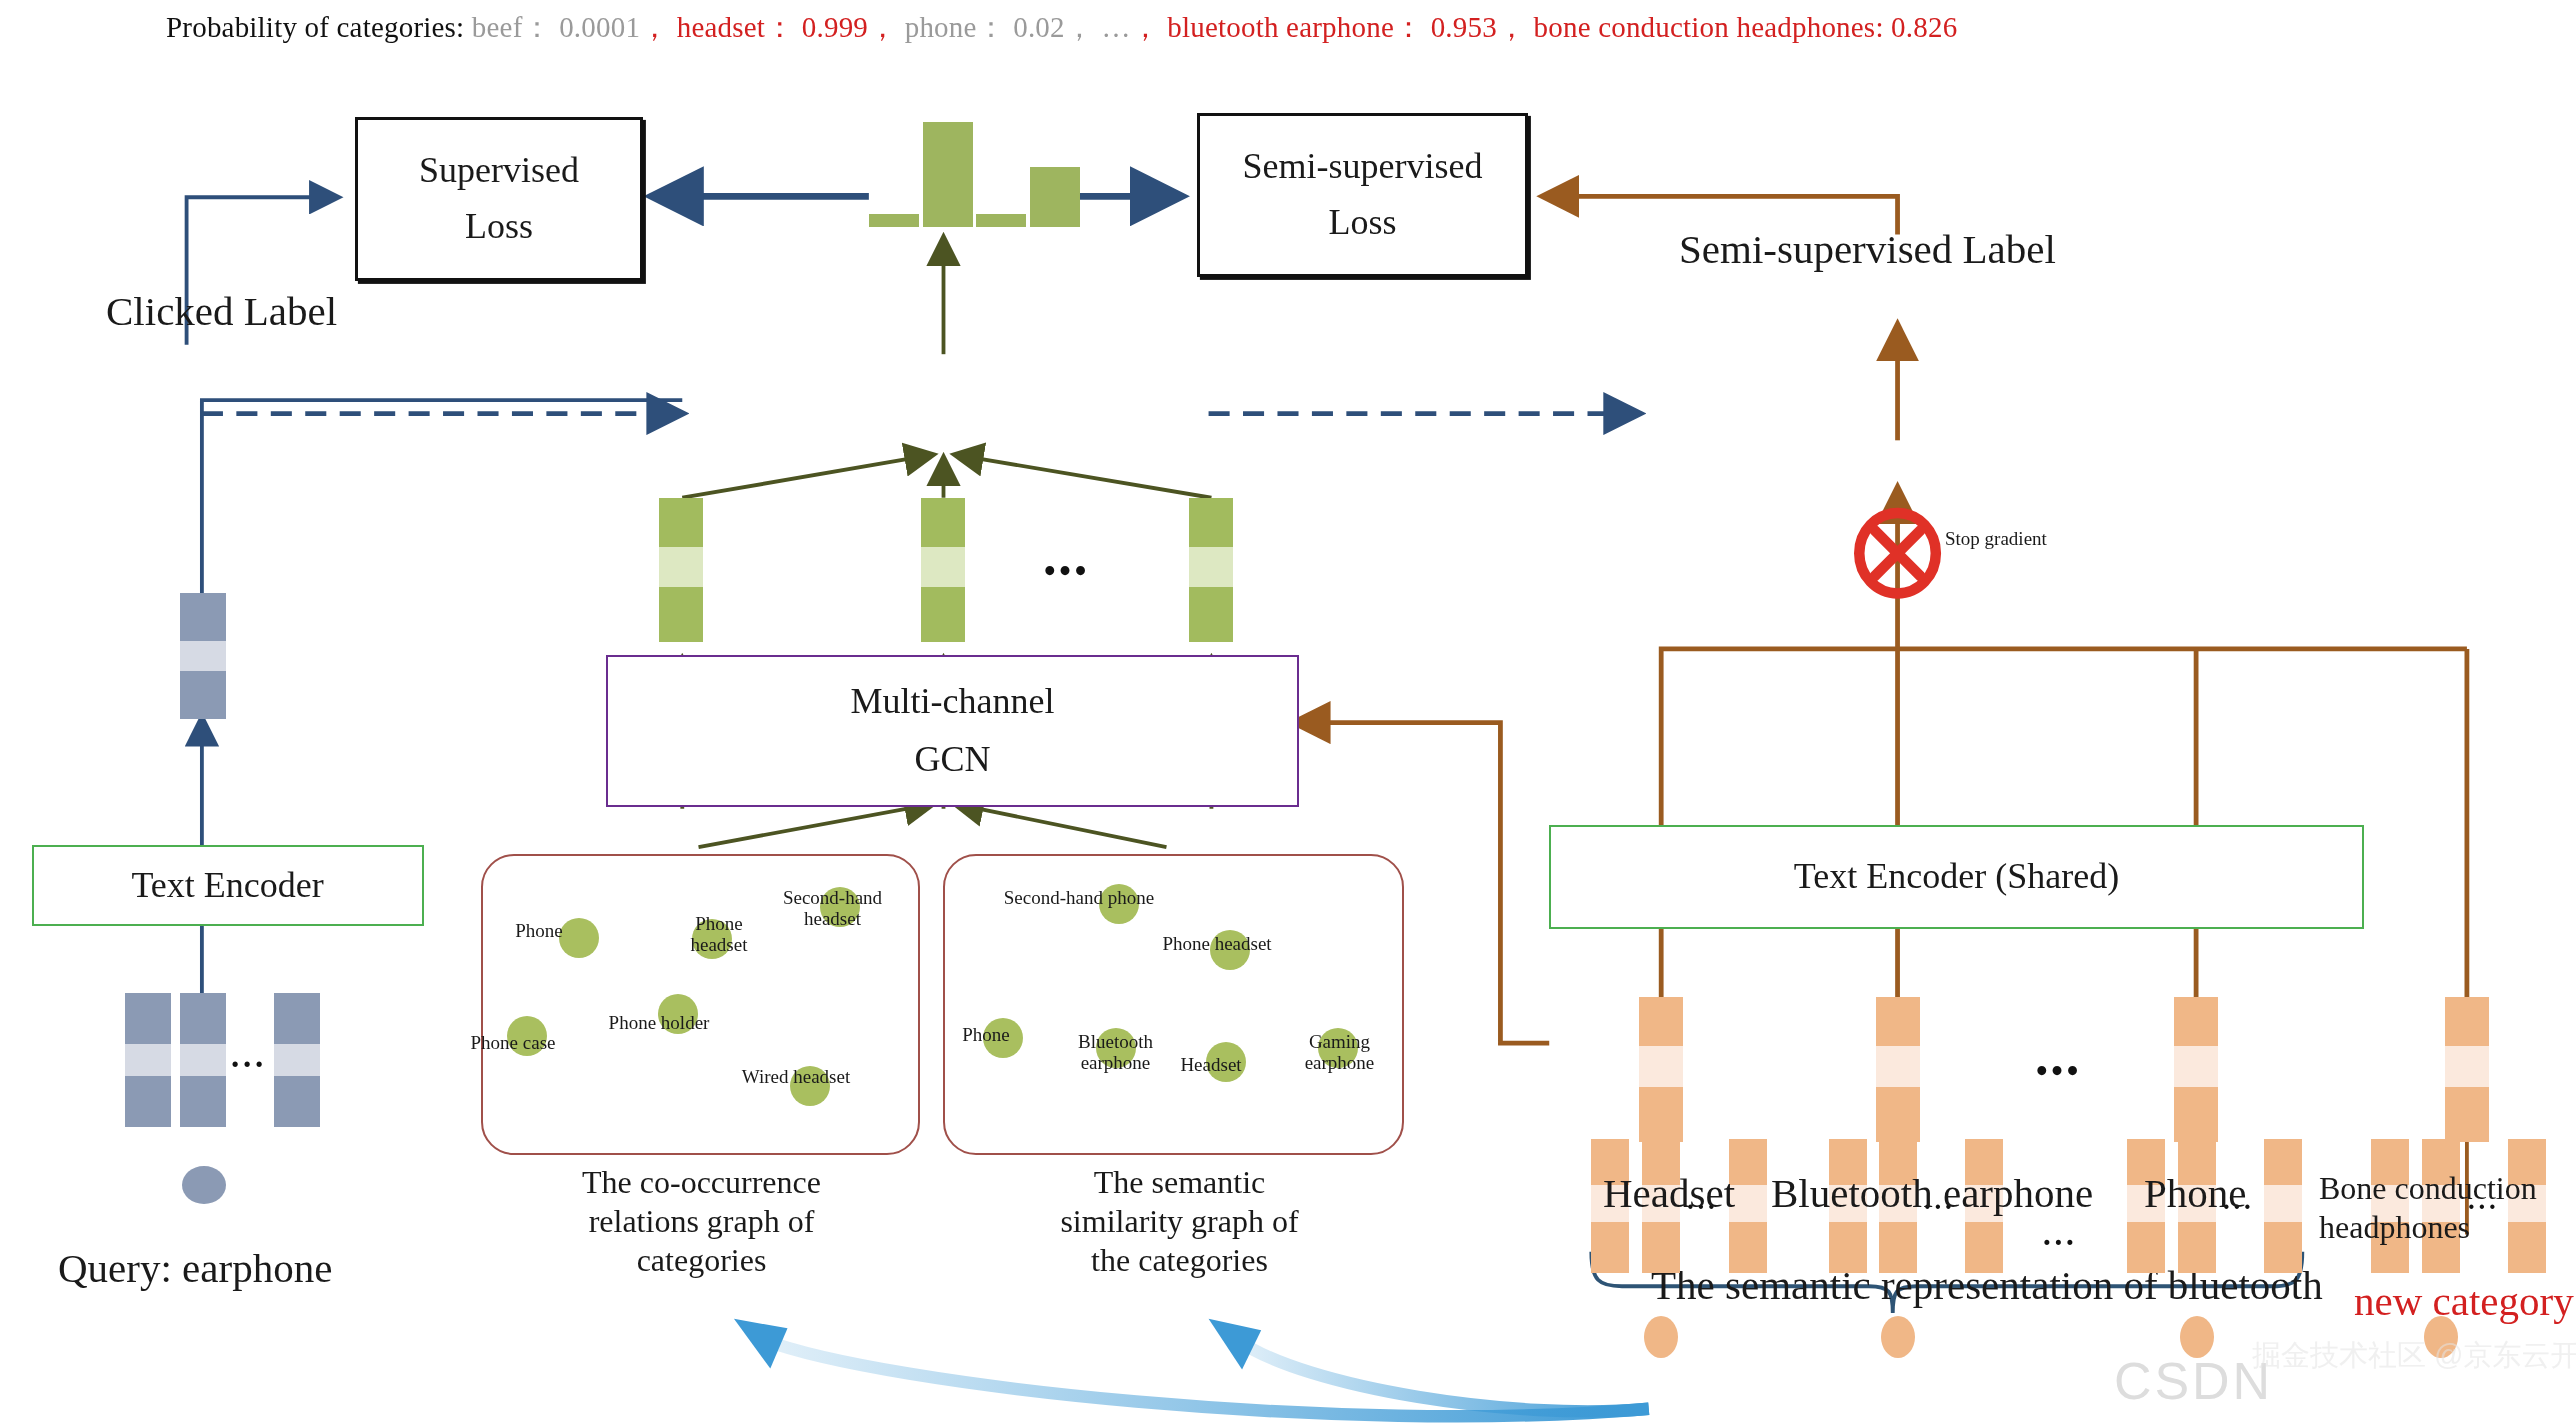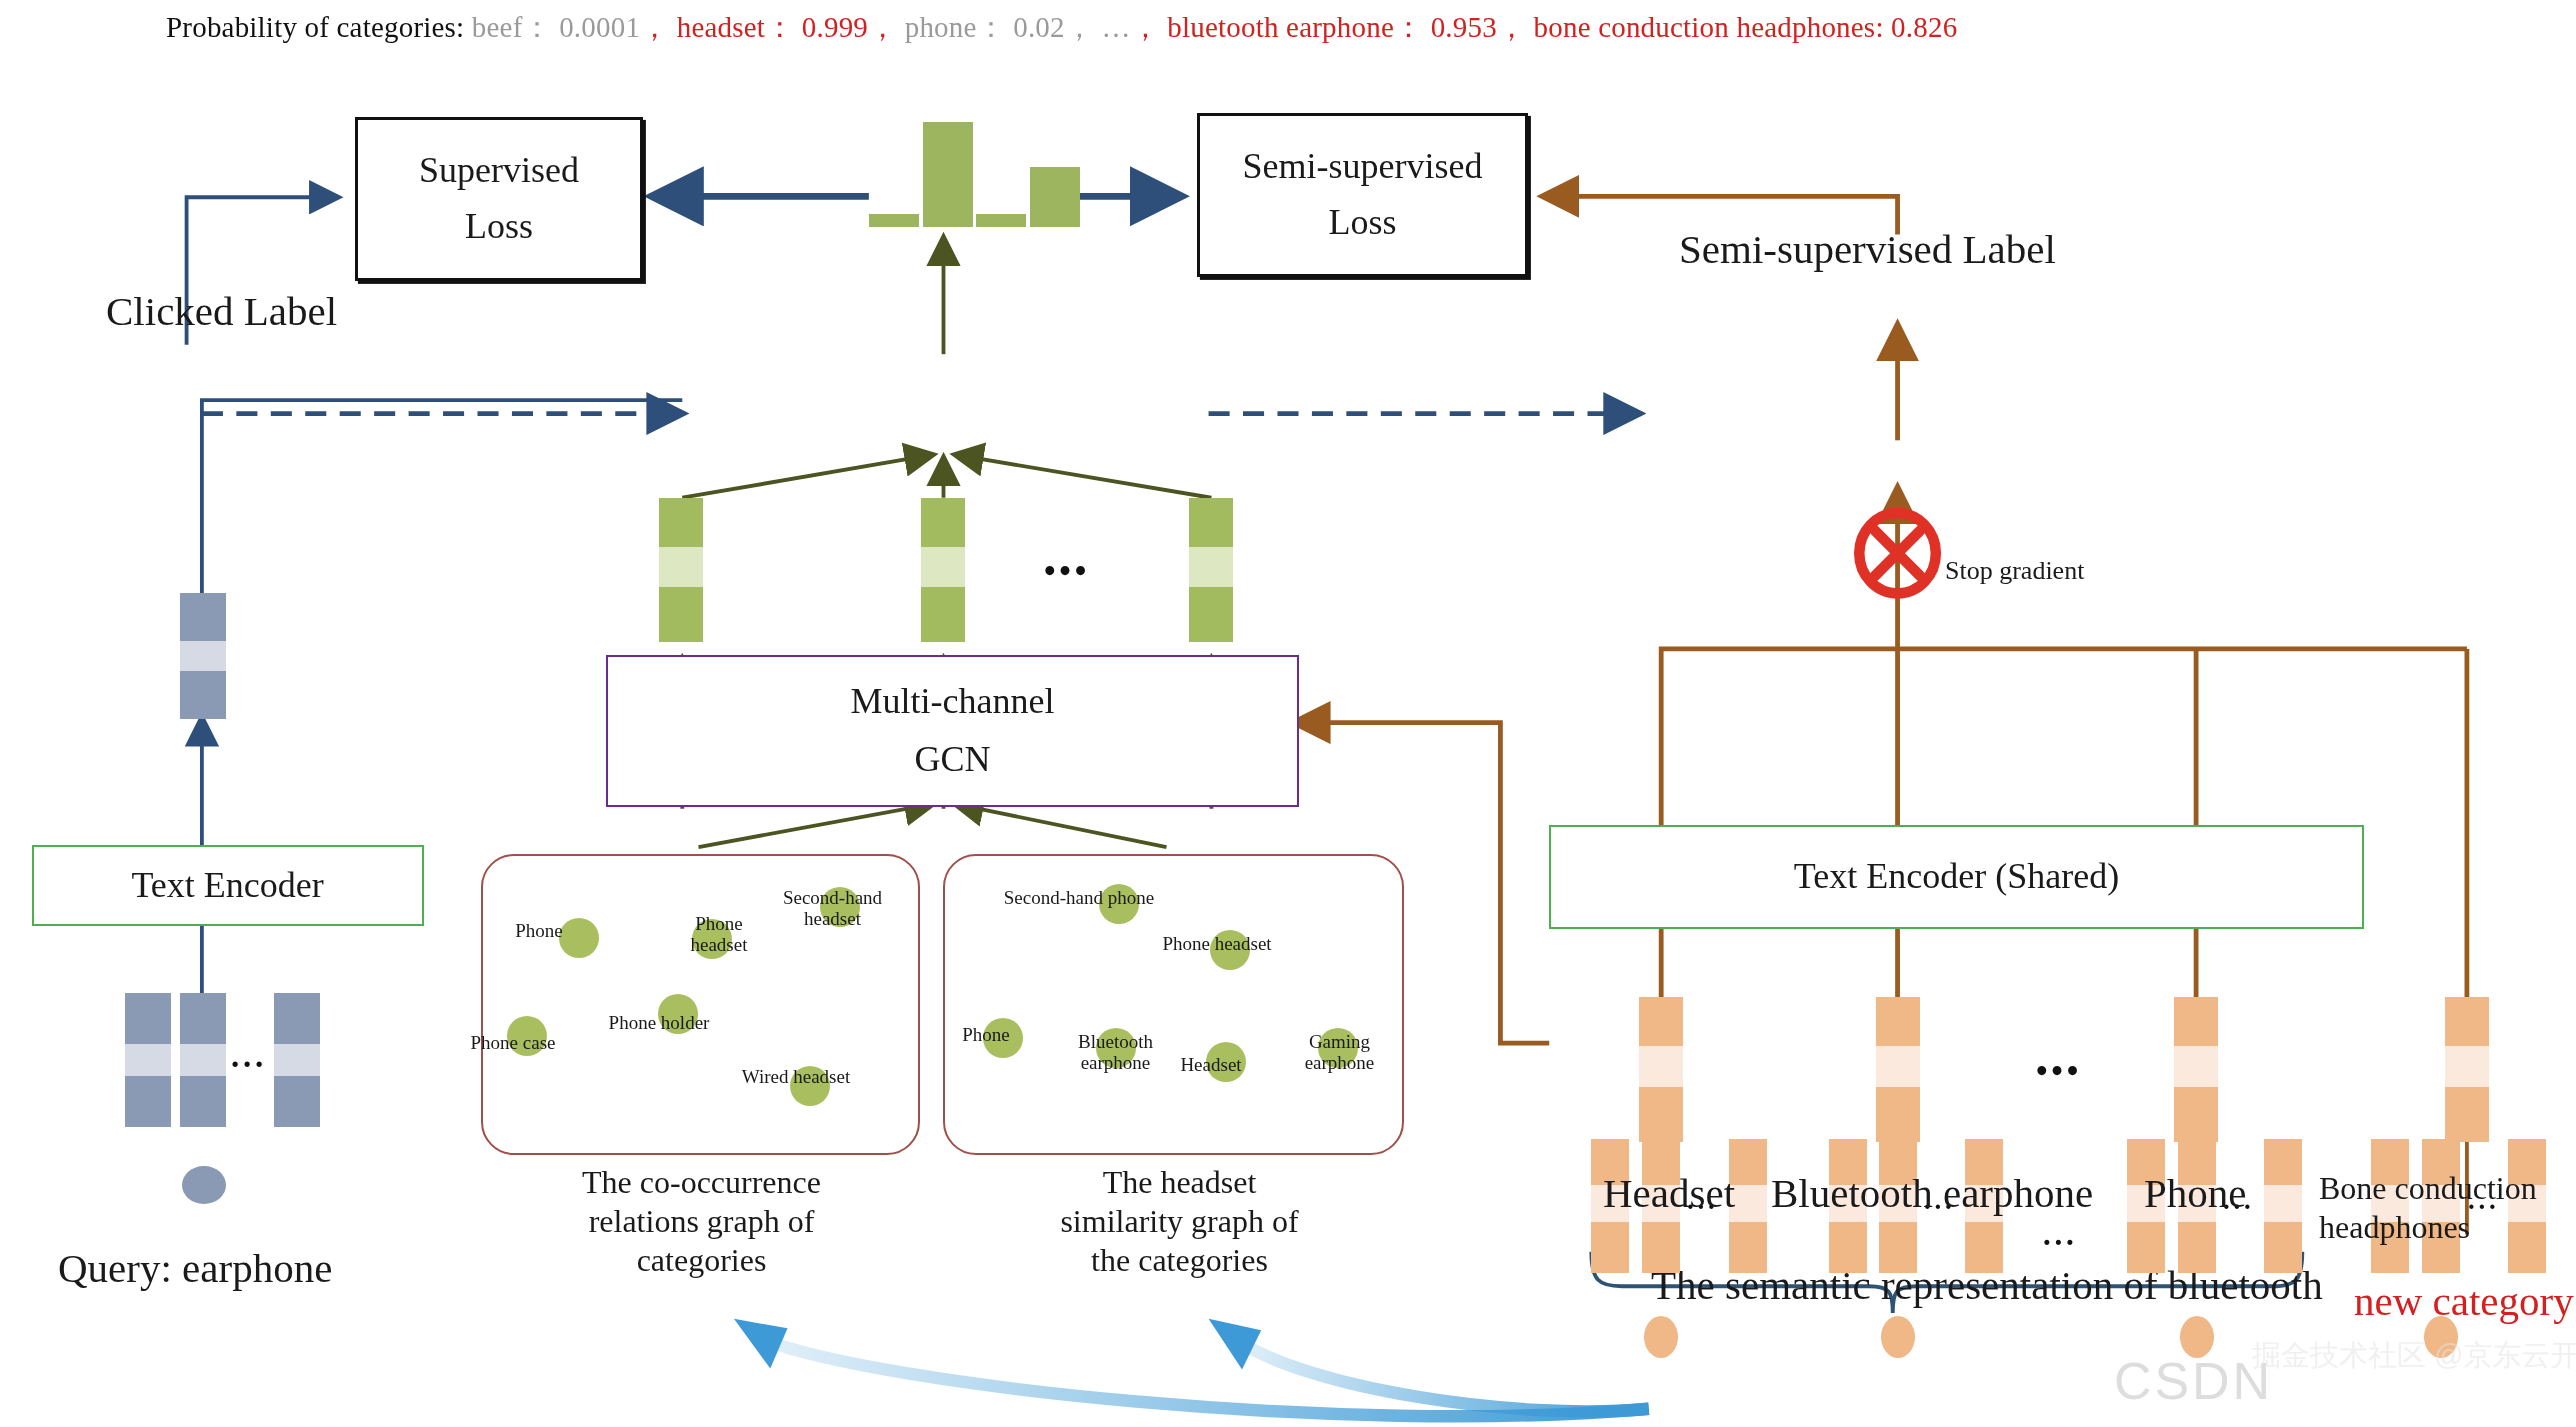--- a/index.html
+++ b/index.html
@@ -249,31 +249,31 @@
     <div style="position:absolute;left:0;bottom:0;width:100%;height:100%;display:flex;align-items:flex-end;gap:3.8px;">
       <div style="flex:1;background:#9eb55f;height:12%;"></div>
       <div style="flex:1;background:#9eb55f;height:100%;"></div>
       <div style="flex:1;background:#9eb55f;height:12%;"></div>
       <div style="flex:1;background:#9eb55f;height:57%;"></div>
     </div>
   </div>
 
   <div class="lbl" style="left:84px;top:287px;">Clicked Label</div>
   <div class="lbl" style="left:1657px;top:225px;">Semi-supervised Label</div>
-  <div class="lbl" style="left:1923px;top:556px;font-size:26px;">Stop gradient</div>
+  <div class="lbl" style="left:1923px;top:528px;font-size:19px;">Stop gradient</div>
   <div class="lbl" style="left:36px;top:1244px;">Query: earphone</div>
 
   <div class="lbl-c" style="left:536px;top:1163px;width:287px;">
     <div>The co-occurrence</div>
     <div>relations graph of</div>
     <div>categories</div>
   </div>
 
   <div class="lbl-c" style="left:1014px;top:1163px;width:287px;">
-    <div>The headset</div>
+    <div>The semantic</div>
     <div>similarity graph of</div>
     <div>the categories</div>
   </div>
 
   <div class="lbl" style="left:1629px;top:1261px;">The semantic representation of bluetooth</div>
   <div class="lbl lbl-red" style="left:2332px;top:1277px;font-family:Liberation Serif, serif;">new category</div>
 
   <div class="strip" style="left:158px;top:593px;width:46px;height:126px;">
     <div class="seg" style="height:38%;background:#8b9ab4;"></div>
     <div class="seg" style="height:24%;background:#d6dae4;"></div>

